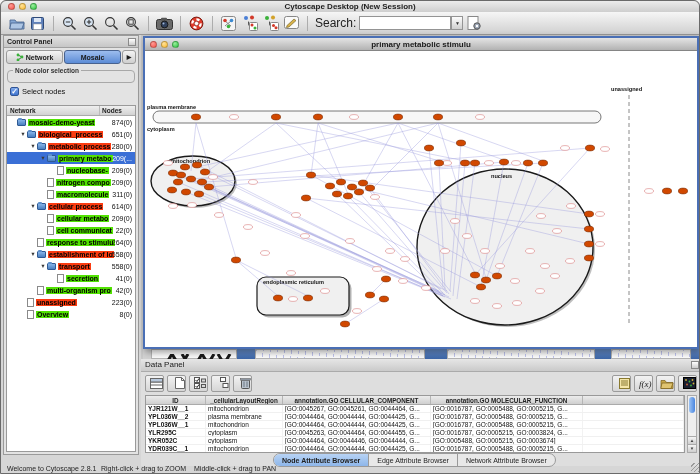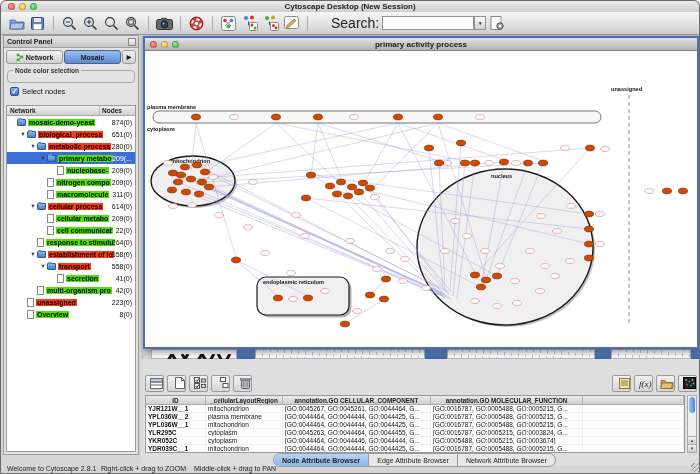--- a/index.html
+++ b/index.html
@@ -9,21 +9,21 @@
   .titlebar{position:absolute;top:0;left:0;right:0;height:21px;background:linear-gradient(#ececec,#b6b6b6);border-bottom:1px solid #8a8a8a;border-radius:6px 6px 0 0;}
   .tl{position:absolute;top:2px;width:7px;height:7px;border-radius:50%;border:0.5px solid rgba(0,0,0,.25);}
   .tl.r{left:7px;background:radial-gradient(circle at 35% 30%,#ff9a94,#f8544a);}
   .tl.y{left:18px;background:radial-gradient(circle at 35% 30%,#ffe29a,#fdbc2f);}
   .tl.g{left:29px;background:radial-gradient(circle at 35% 30%,#9bee9d,#2bc63f);}
   .apptitle{text-align:center;font-size:8px;font-weight:bold;color:#1c1c1c;line-height:11px;}
   
   .toolbar{position:absolute;top:11px;left:0;right:0;height:23px;background:linear-gradient(#f6f6f6,#d0d0d0);border-bottom:1px solid #989898;display:flex;align-items:center;padding:0 5px;}
   .tbtn{width:21px;height:20px;display:flex;align-items:center;justify-content:center;flex:0 0 auto;}
   .sep{width:1px;height:15px;background:#adadad;margin:0 5px;flex:0 0 auto;}
-  .tb-label{font-size:14px;color:#222;margin:0 3px 0 18px;flex:0 0 auto;}
+  .tb-label{font-size:12px;color:#222;margin:0 3px 0 2px;flex:0 0 auto;}
   .searchwrap{position:relative;width:104px;height:14px;flex:0 0 auto;}
   .searchwrap input{position:absolute;left:0;top:0;width:92px;height:14px;border:1px solid #949494;background:#fff;font-size:8px;padding:0 2px;font-family:"Liberation Sans",sans-serif;}
   .searchdd{position:absolute;right:0;top:0;width:12px;height:14px;background:linear-gradient(#fdfdfd,#cfcfcf);border:1px solid #949494;font-size:5px;text-align:center;line-height:13px;color:#333;}
   
   .cp{position:absolute;left:2px;top:34px;width:136px;height:420px;background:#e3e3e3;border:1px solid #9a9a9a;}
   .cp-h{height:12px;background:linear-gradient(#e2e2e2,#c6c6c6);border-bottom:1px solid #a0a0a0;font-size:7px;font-weight:bold;color:#222;line-height:11px;padding:0 3px;position:relative;}
   .float-ic{position:absolute;right:2px;top:2px;width:8px;height:8px;border:1px solid #8a8a8a;background:linear-gradient(#fff,#ccc);}
   .cp-tabs{display:flex;gap:1px;padding:2px 2px 1px 2px;}
   .cptab{height:14px;font-size:7px;font-weight:bold;color:#1a1a1a;text-align:center;line-height:13px;background:linear-gradient(#f4f4f4,#cfcfcf);border:1px solid #9a9a9a;border-radius:3px;display:flex;align-items:center;justify-content:center;gap:2px;}
   .cptab.w1{flex:5;} .cptab.w2{flex:5;} .cptab.w3{flex:0 0 14px;font-size:6px;}
@@ -384,21 +384,21 @@
           </div>
         </div>
     </div>
   </div>
 
   <div class="mw">
     <div class="mw-tb">
       <span class="tl r"></span>
       <span class="tl y"></span>
       <span class="tl g"></span>
-      <div class="mwtitle">primary activity process</div>
+      <div class="mwtitle">primary metabolic stimulu</div>
     </div>
     <svg id="net-canvas" class="canvas" width="552" height="296" viewBox="0 0 552 296">
         <rect x="8" y="60" width="448" height="12" rx="6" fill="#f7f7f7" stroke="#555" stroke-width="0.8"></rect>
         <text x="2" y="58" font-size="5.6" font-weight="bold" fill="#111" font-family="Liberation Sans, sans-serif">plasma membrane</text>
         <text x="2" y="80" font-size="5.6" font-weight="bold" fill="#111" font-family="Liberation Sans, sans-serif">cytoplasm</text>
         <ellipse cx="50" cy="132" rx="42" ry="25" fill="rgba(0,0,0,0.25)"></ellipse>
         <ellipse cx="48" cy="130" rx="42" ry="25" fill="#f0f0f0" stroke="#1a1a1a" stroke-width="1.4"></ellipse>
         <text x="26" y="112" font-size="5.6" font-weight="bold" fill="#111" font-family="Liberation Sans, sans-serif">mitochondrion</text>
         <ellipse cx="362" cy="198" rx="88" ry="78" fill="rgba(0,0,0,0.25)"></ellipse>
         <ellipse cx="360" cy="196" rx="88" ry="78" fill="#f0f0f0" stroke="#1a1a1a" stroke-width="1.4"></ellipse>
@@ -559,20 +559,24 @@
         <ellipse cx="444" cy="163" rx="4.6" ry="2.9" fill="#d14800" stroke="#7a2a00" stroke-width="0.6"></ellipse>
         <ellipse cx="444" cy="178" rx="4.6" ry="2.9" fill="#d14800" stroke="#7a2a00" stroke-width="0.6"></ellipse>
         <ellipse cx="444" cy="193" rx="4.6" ry="2.9" fill="#d14800" stroke="#7a2a00" stroke-width="0.6"></ellipse>
         <ellipse cx="444" cy="207" rx="4.6" ry="2.9" fill="#d14800" stroke="#7a2a00" stroke-width="0.6"></ellipse>
         <ellipse cx="522" cy="140" rx="4.6" ry="2.9" fill="#d14800" stroke="#7a2a00" stroke-width="0.6"></ellipse>
         <ellipse cx="538" cy="140" rx="4.6" ry="2.9" fill="#d14800" stroke="#7a2a00" stroke-width="0.6"></ellipse>
       </svg>
   </div>
 
   <div class="dp">
+    <div class="dp-h">
+      <span>Data Panel</span>
+      <span class="float-ic"></span>
+    </div>
     <div class="dp-tools">
       <span class="dbtn">
           <svg width="13" height="11">
             <rect x="0.5" y="0.5" width="12" height="10" fill="#fff" stroke="#666"></rect>
             <line x1="0.5" y1="4" x2="12.5" y2="4" stroke="#666"></line>
             <line x1="0.5" y1="7" x2="12.5" y2="7" stroke="#666"></line>
             <rect x="0.5" y="0.5" width="12" height="3.5" fill="#b8c8dc" stroke="#666"></rect>
           </svg>
         </span>
       <span class="dbtn">

